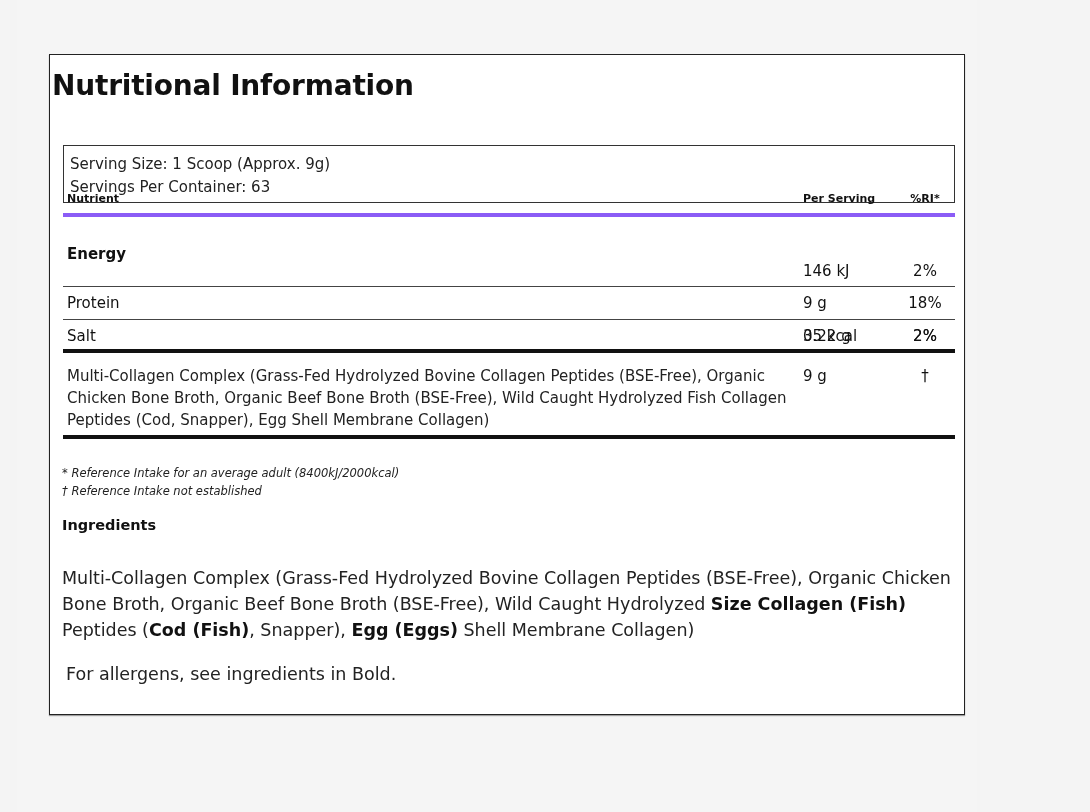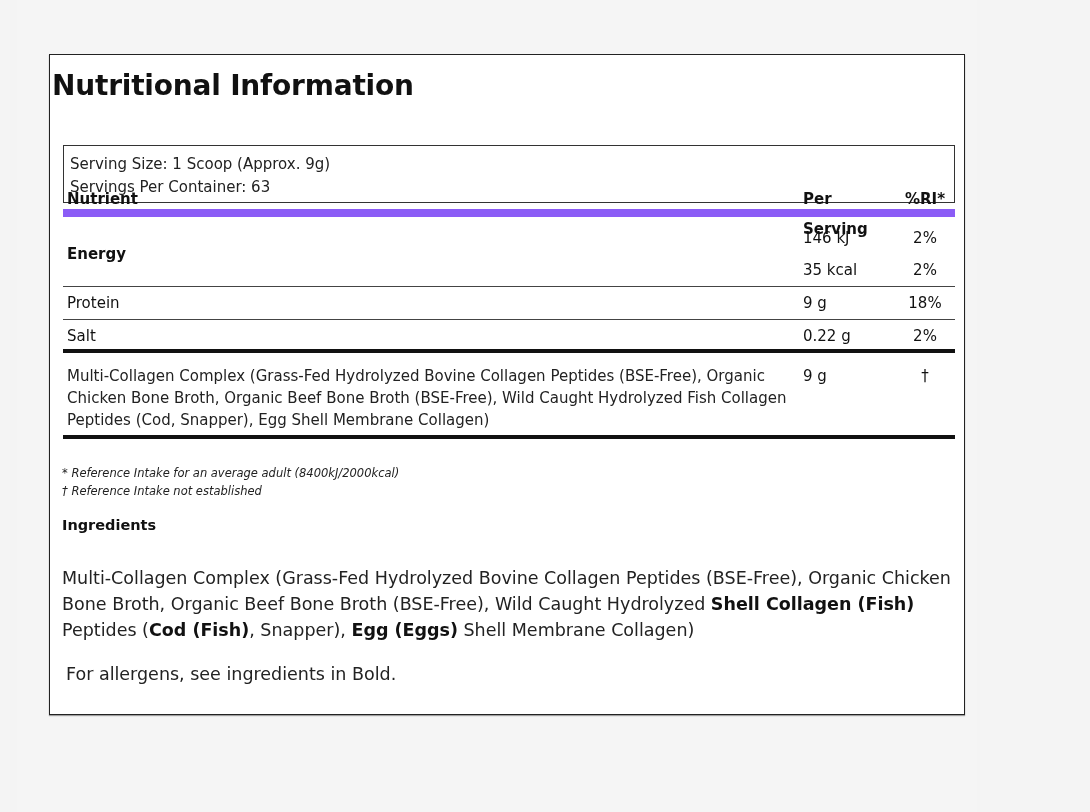--- a/index.html
+++ b/index.html
@@ -79,42 +79,43 @@
       box-sizing: border-box;
     }
     .cell-ri {
       width: 56px;
       text-align: center;
       padding-right: 4px;
       box-sizing: border-box;
     }
     .hdr {
       height: 34px;
-      border-bottom: 8px solid #8b5cf6;
-      font-size: 15px;
+      border-bottom: 4px solid #8b5cf6;
+      font-size: 11px;
       font-weight: bold;
       line-height: 30px;
       padding-top: 1px;
     }
     .energy {
       height: 70px;
       border-bottom: 1px solid #444;
       font-size: 15px;
     }
     .energy .cell-name {
       font-weight: bold;
       padding-top: 28px;
     }
     .energy .cell-per, .energy .cell-ri {
       padding-top: 11px;
       line-height: 32px;
     }
     .energy .cell-per div, .energy .cell-ri div {
       height: 32px;
       line-height: 20px;
+      margin-top: 33px;
     }
     .simple {
       height: 33px;
       border-bottom: 1px solid #444;
       font-size: 15px;
       line-height: 32px;
     }
     .simple .cell-name {
       font-weight: normal;
     }
@@ -224,17 +225,17 @@
   </div>
 
   <div class="footnotes">
     <div>* Reference Intake for an average adult (8400kJ/2000kcal)</div>
     <div>† Reference Intake not established</div>
   </div>
 
   <div class="ing-title">Ingredients</div>
 
   <div class="ing-text">
-    <span>Multi-Collagen Complex (Grass-Fed Hydrolyzed Bovine Collagen Peptides (BSE-Free), Organic Chicken Bone Broth, Organic Beef Bone Broth (BSE-Free), Wild Caught Hydrolyzed </span><b>Shell Collagen (Fish)</b><span> Peptides (</span><b>Cod (Fish)</b><span>, Snapper), </span><b>Egg (Eggs)</b><span> Shell Membrane Collagen)</span>
+    <span>Multi-Collagen Complex (Grass-Fed Hydrolyzed Bovine Collagen Peptides (BSE-Free), Organic Chicken Bone Broth, Organic Beef Bone Broth (BSE-Free), Wild Caught Hydrolyzed </span><b>Size Collagen (Fish)</b><span> Peptides (</span><b>Cod (Fish)</b><span>, Snapper), </span><b>Egg (Eggs)</b><span> Shell Membrane Collagen)</span>
   </div>
 
   <div class="allergen-note">For allergens, see ingredients in Bold.</div>
 </div>
 
 </body></html>

